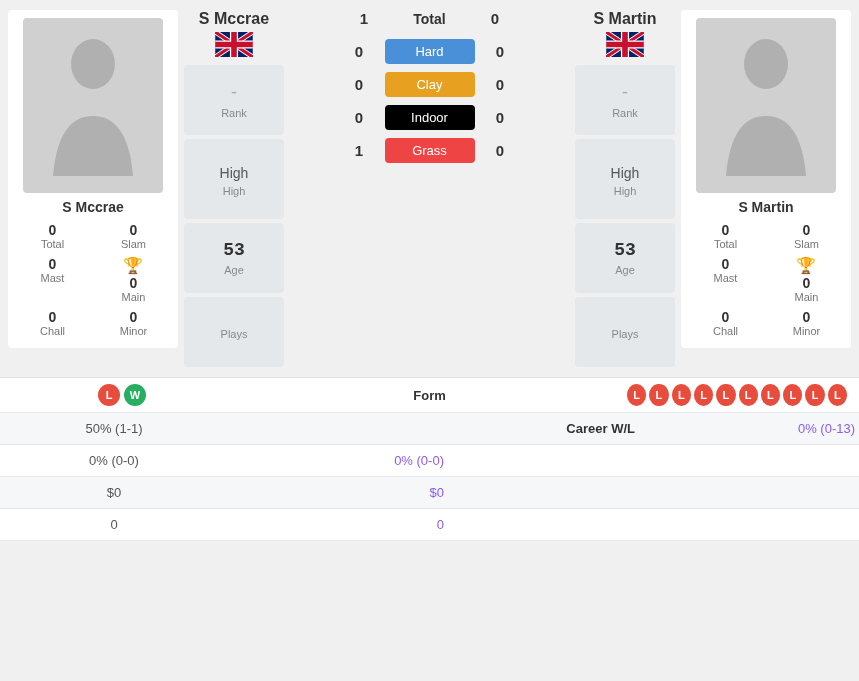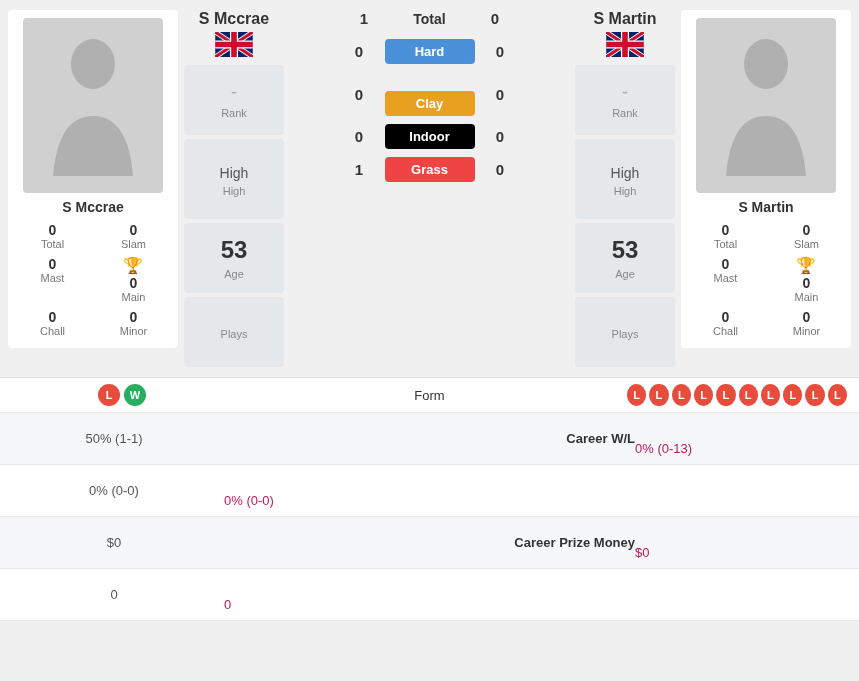--- a/index.html
+++ b/index.html
@@ -79,29 +79,29 @@
       align-items: center;
       gap: 4px;
       margin-bottom: 4px;
     }
     .player-header-name {
       font-size: 16px;
       font-weight: bold;
     }
     .surface-btn {
       color: white;
-      font-weight: bold;
+      font-weight: normal;
       font-size: 13px;
       padding: 5px 16px;
       border-radius: 4px;
       width: 90px;
       text-align: center;
     }
     .surface-hard { background: #4a90d9; }
-    .surface-clay { background: #e8a020; margin-top: 19px; }
+    .surface-clay { background: #e8a020; }
     .surface-indoor { background: #000000; }
     .surface-grass { background: #ef4444; }
     
     .main-row {
       display: flex;
       align-items: flex-start;
       padding: 10px 8px;
       gap: 6px;
     }
     
@@ -136,22 +136,23 @@
       border-radius: 4px;
       display: flex;
       flex-direction: column;
       align-items: center;
       justify-content: center;
       padding: 8px 12px;
       min-width: 100px;
       min-height: 70px;
     }
     .info-card-value {
-      font-size: 24px;
-      font-weight: bold;
+      font-size: 18px;
+      font-weight: bold;
+      font-family: Liberation Mono, monospace;
     }
     .info-card-label {
       font-size: 11px;
       color: #888;
       margin-top: 4px;
     }
     .info-card-dash {
       font-size: 18px;
       color: #aaa;
     }
@@ -178,43 +179,42 @@
     }
     .bottom-center {
       flex: 1;
       text-align: right;
       font-size: 13px;
       font-weight: bold;
       color: #333;
     }
     .bottom-right {
       width: 220px;
-      text-align: left;
-      font-size: 13px;
-      color: #be185d;
-      margin-top: 20px;
+      text-align: right;
+      font-size: 13px;
+      color: #8b5cf6;
     }
     
     .form-section {
       display: flex;
       align-items: center;
       padding: 6px 12px;
       border-bottom: 1px solid #e8e8e8;
       background: white;
     }
     .form-left {
       width: 220px;
       display: flex;
       gap: 4px;
       justify-content: center;
     }
     .form-center {
       flex: 1;
       text-align: center;
-      font-weight: normal;
+      font-weight: bold;
       font-size: 13px;
     }
     .form-right {
       width: 220px;
       display: flex;
       gap: 3px;
       justify-content: center;
     }
     .form-badge {
       width: 22px;
@@ -437,21 +437,20 @@
       <div class="bottom-right">0% (0-13)</div>
     </div>
 
     <div class="bottom-row">
       <div class="bottom-left">0% (0-0)</div>
       <div class="bottom-right">0% (0-0)</div>
     </div>
 
     <div class="bottom-row">
       <div class="bottom-left">$0</div>
-      <div class="bottom-center">Career Prize Money</div>
       <div class="bottom-right">$0</div>
     </div>
 
     <div class="bottom-row">
       <div class="bottom-left">0</div>
       <div class="bottom-right">0</div>
     </div>
 
   </div>
 

